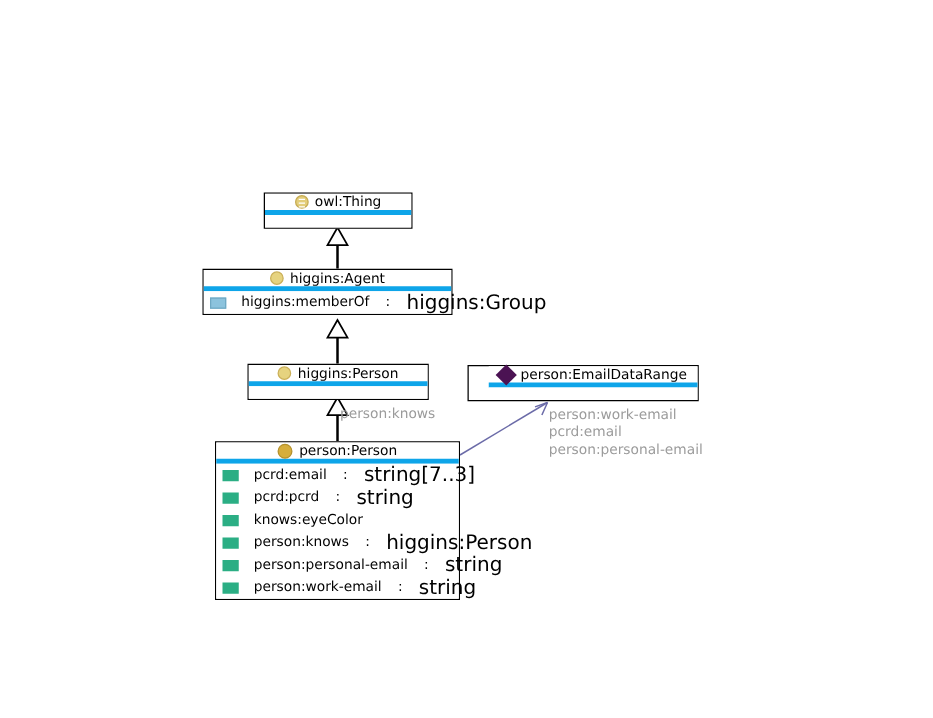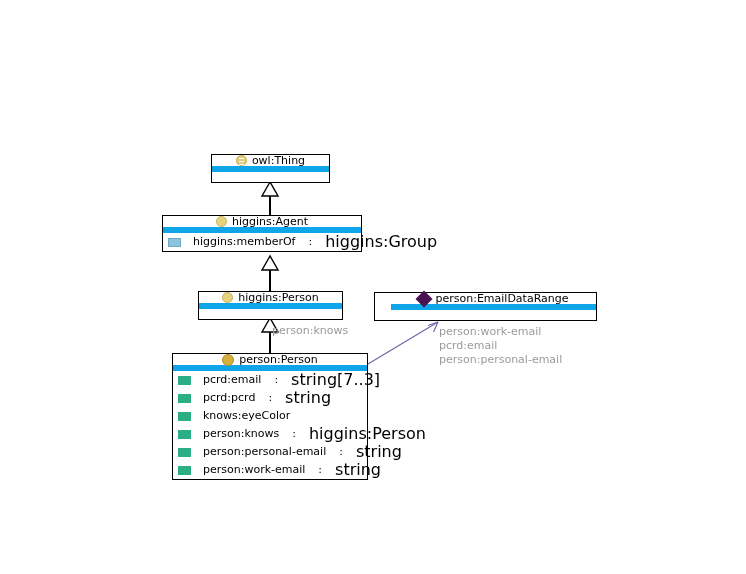--- a/index.html
+++ b/index.html
@@ -38,21 +38,21 @@
     background: #ffffff;
     border: 1px solid #000000;
     box-sizing: border-box;
   }
   .uml-header {
     display: flex;
     align-items: center;
     justify-content: center;
     gap: 5px;
     height: 17px;
-    border-bottom: 6px solid #0ea5e9;
+    border-bottom: 4px solid #0ea5e9;
     box-sizing: border-box;
     padding: 0 4px;
     background: #ffffff;
   }
   .uml-title {
     font-size: 11px;
     color: #000000;
     white-space: nowrap;
     line-height: 15px;
   }
@@ -220,21 +220,21 @@
   </div>
 
   <div class="uml-box" style="left:198px; top:291px; width:145px;">
     <div class="uml-header">
       <span class="icon-class-plain"></span>
       <span class="uml-title">higgins:Person</span>
     </div>
     <div class="uml-attrs empty"></div>
   </div>
 
-  <div class="uml-box" style="left:374px; top:292px; width:223px;padding-left:16px;">
+  <div class="uml-box" style="left:374px; top:292px; width:185px;padding-left:16px;">
     <div class="uml-header">
       <span class="icon-datarange-diamond"></span>
       <span class="uml-title">person:EmailDataRange</span>
     </div>
     <div class="uml-attrs empty"></div>
   </div>
 
   <div class="uml-box" style="left:172px; top:353px; width:196px;">
     <div class="uml-header">
       <span class="icon-class-dark"></span>

